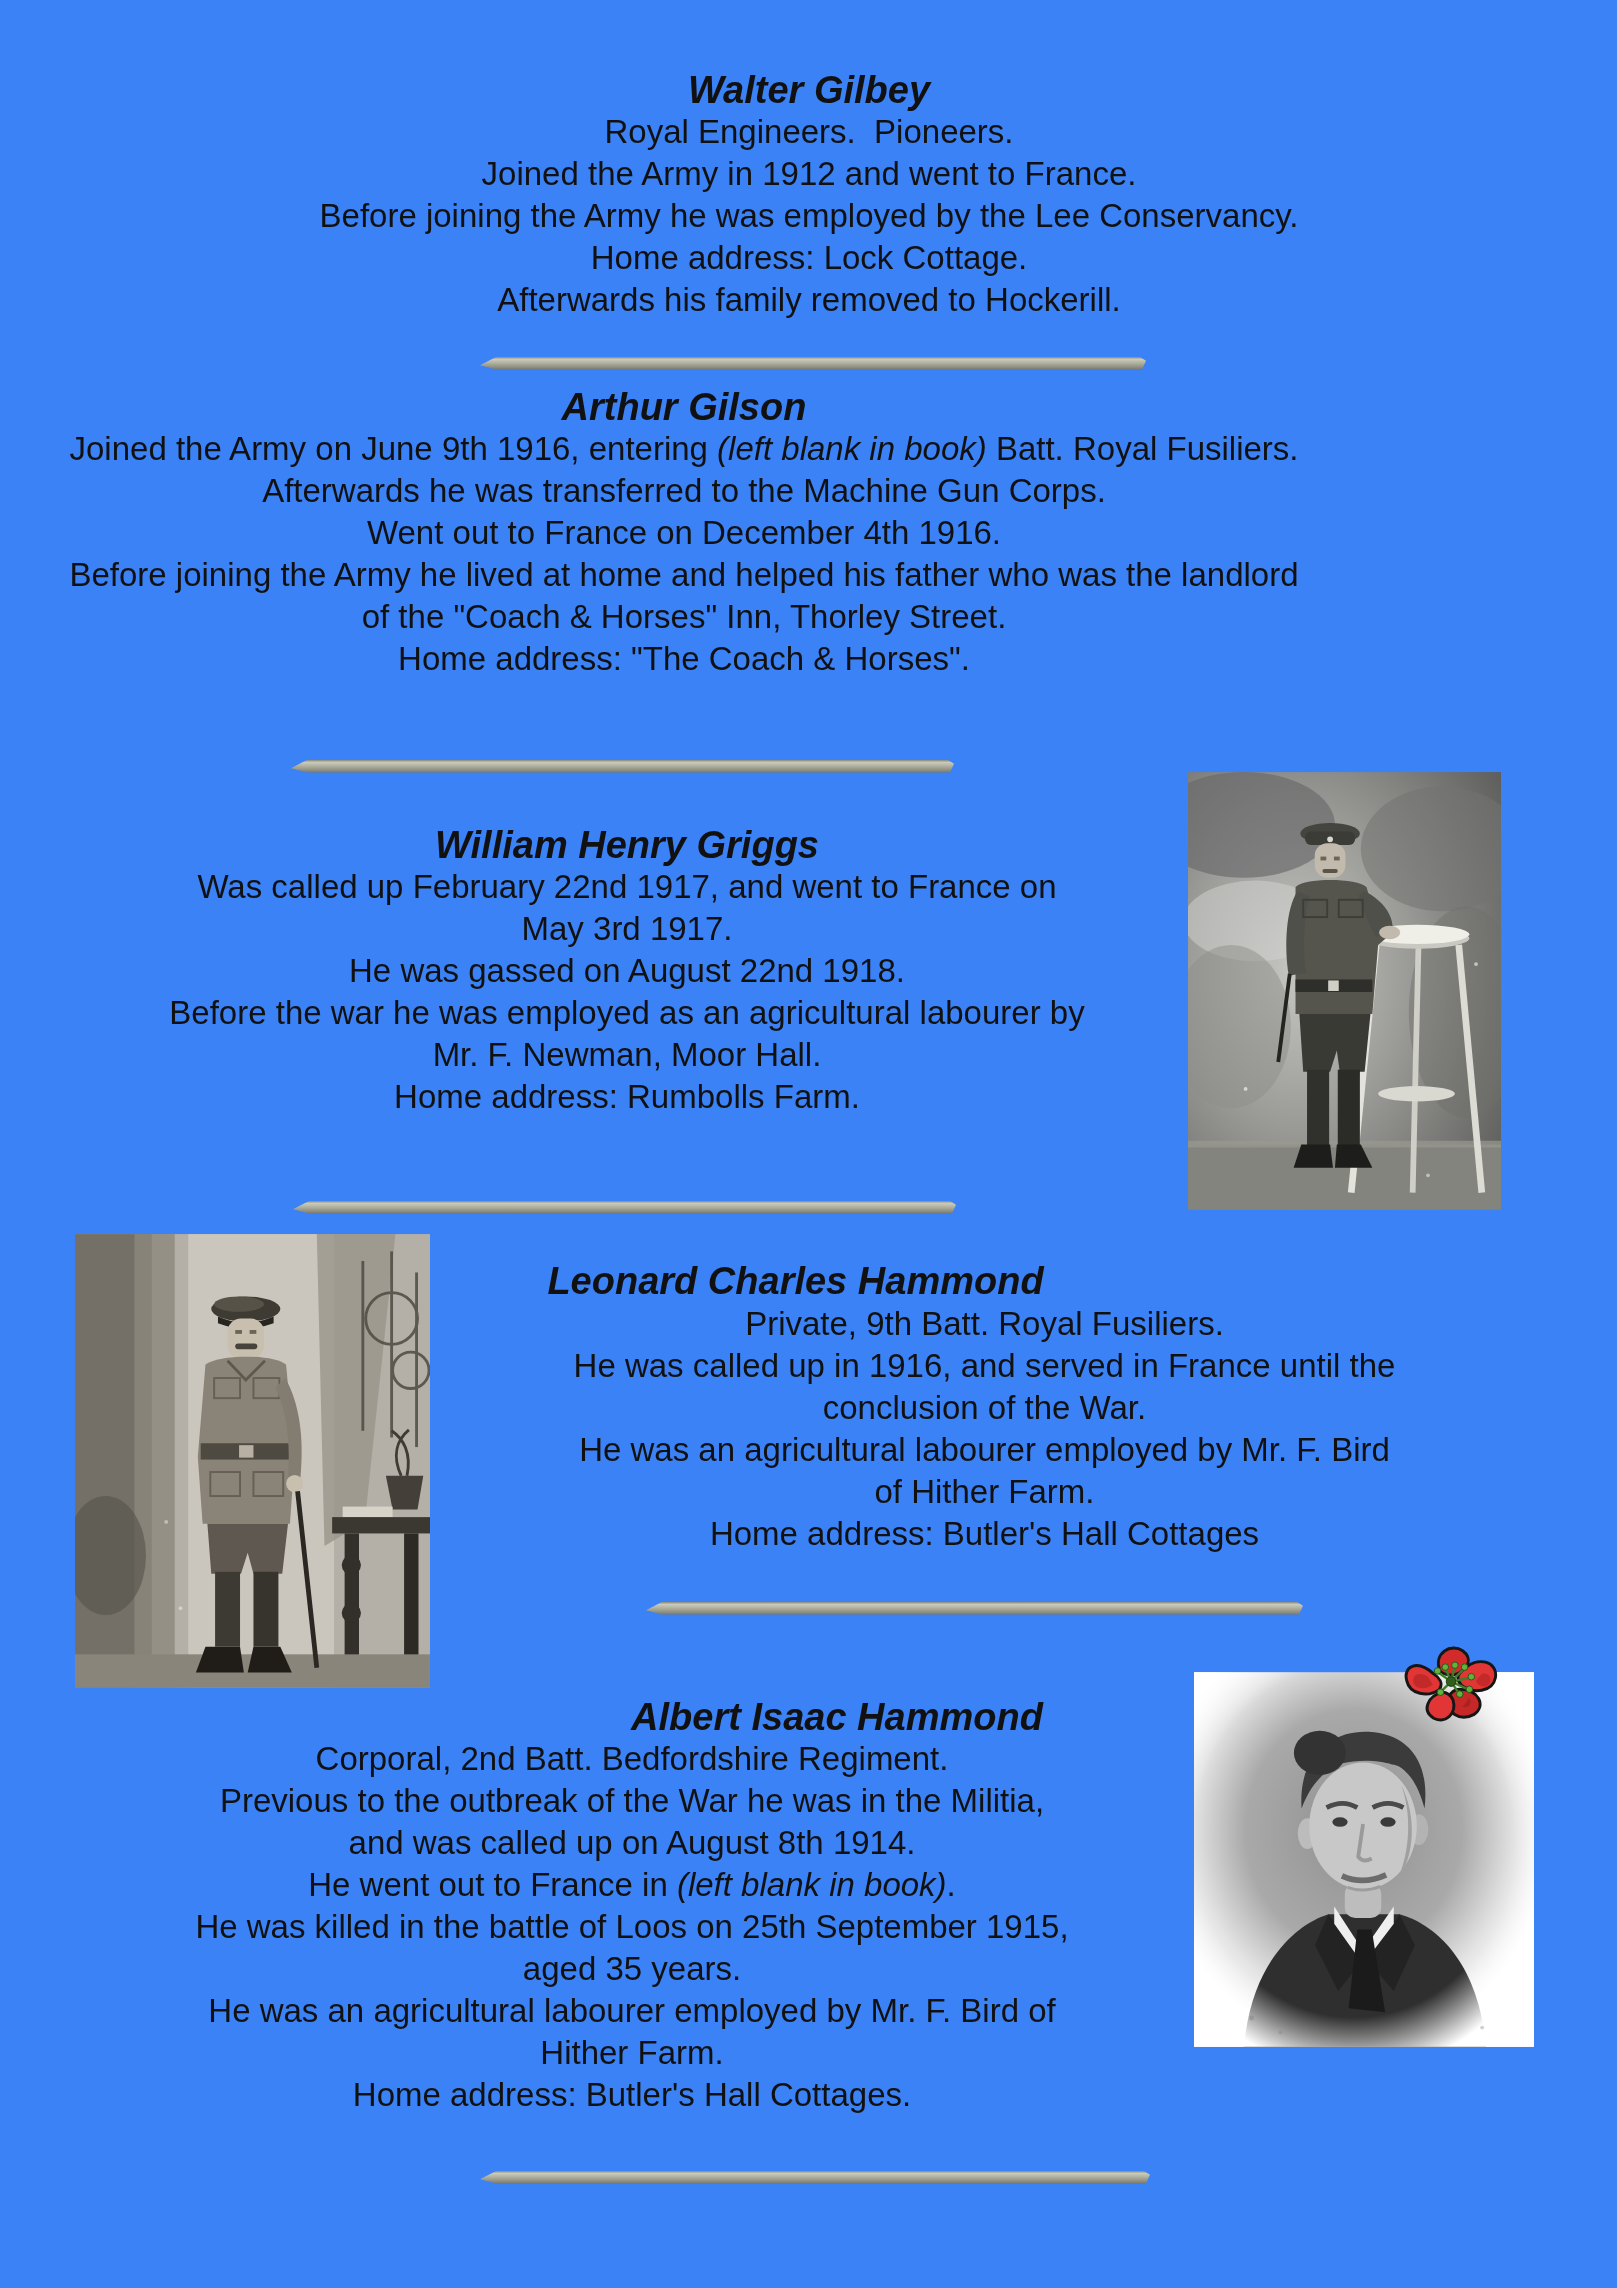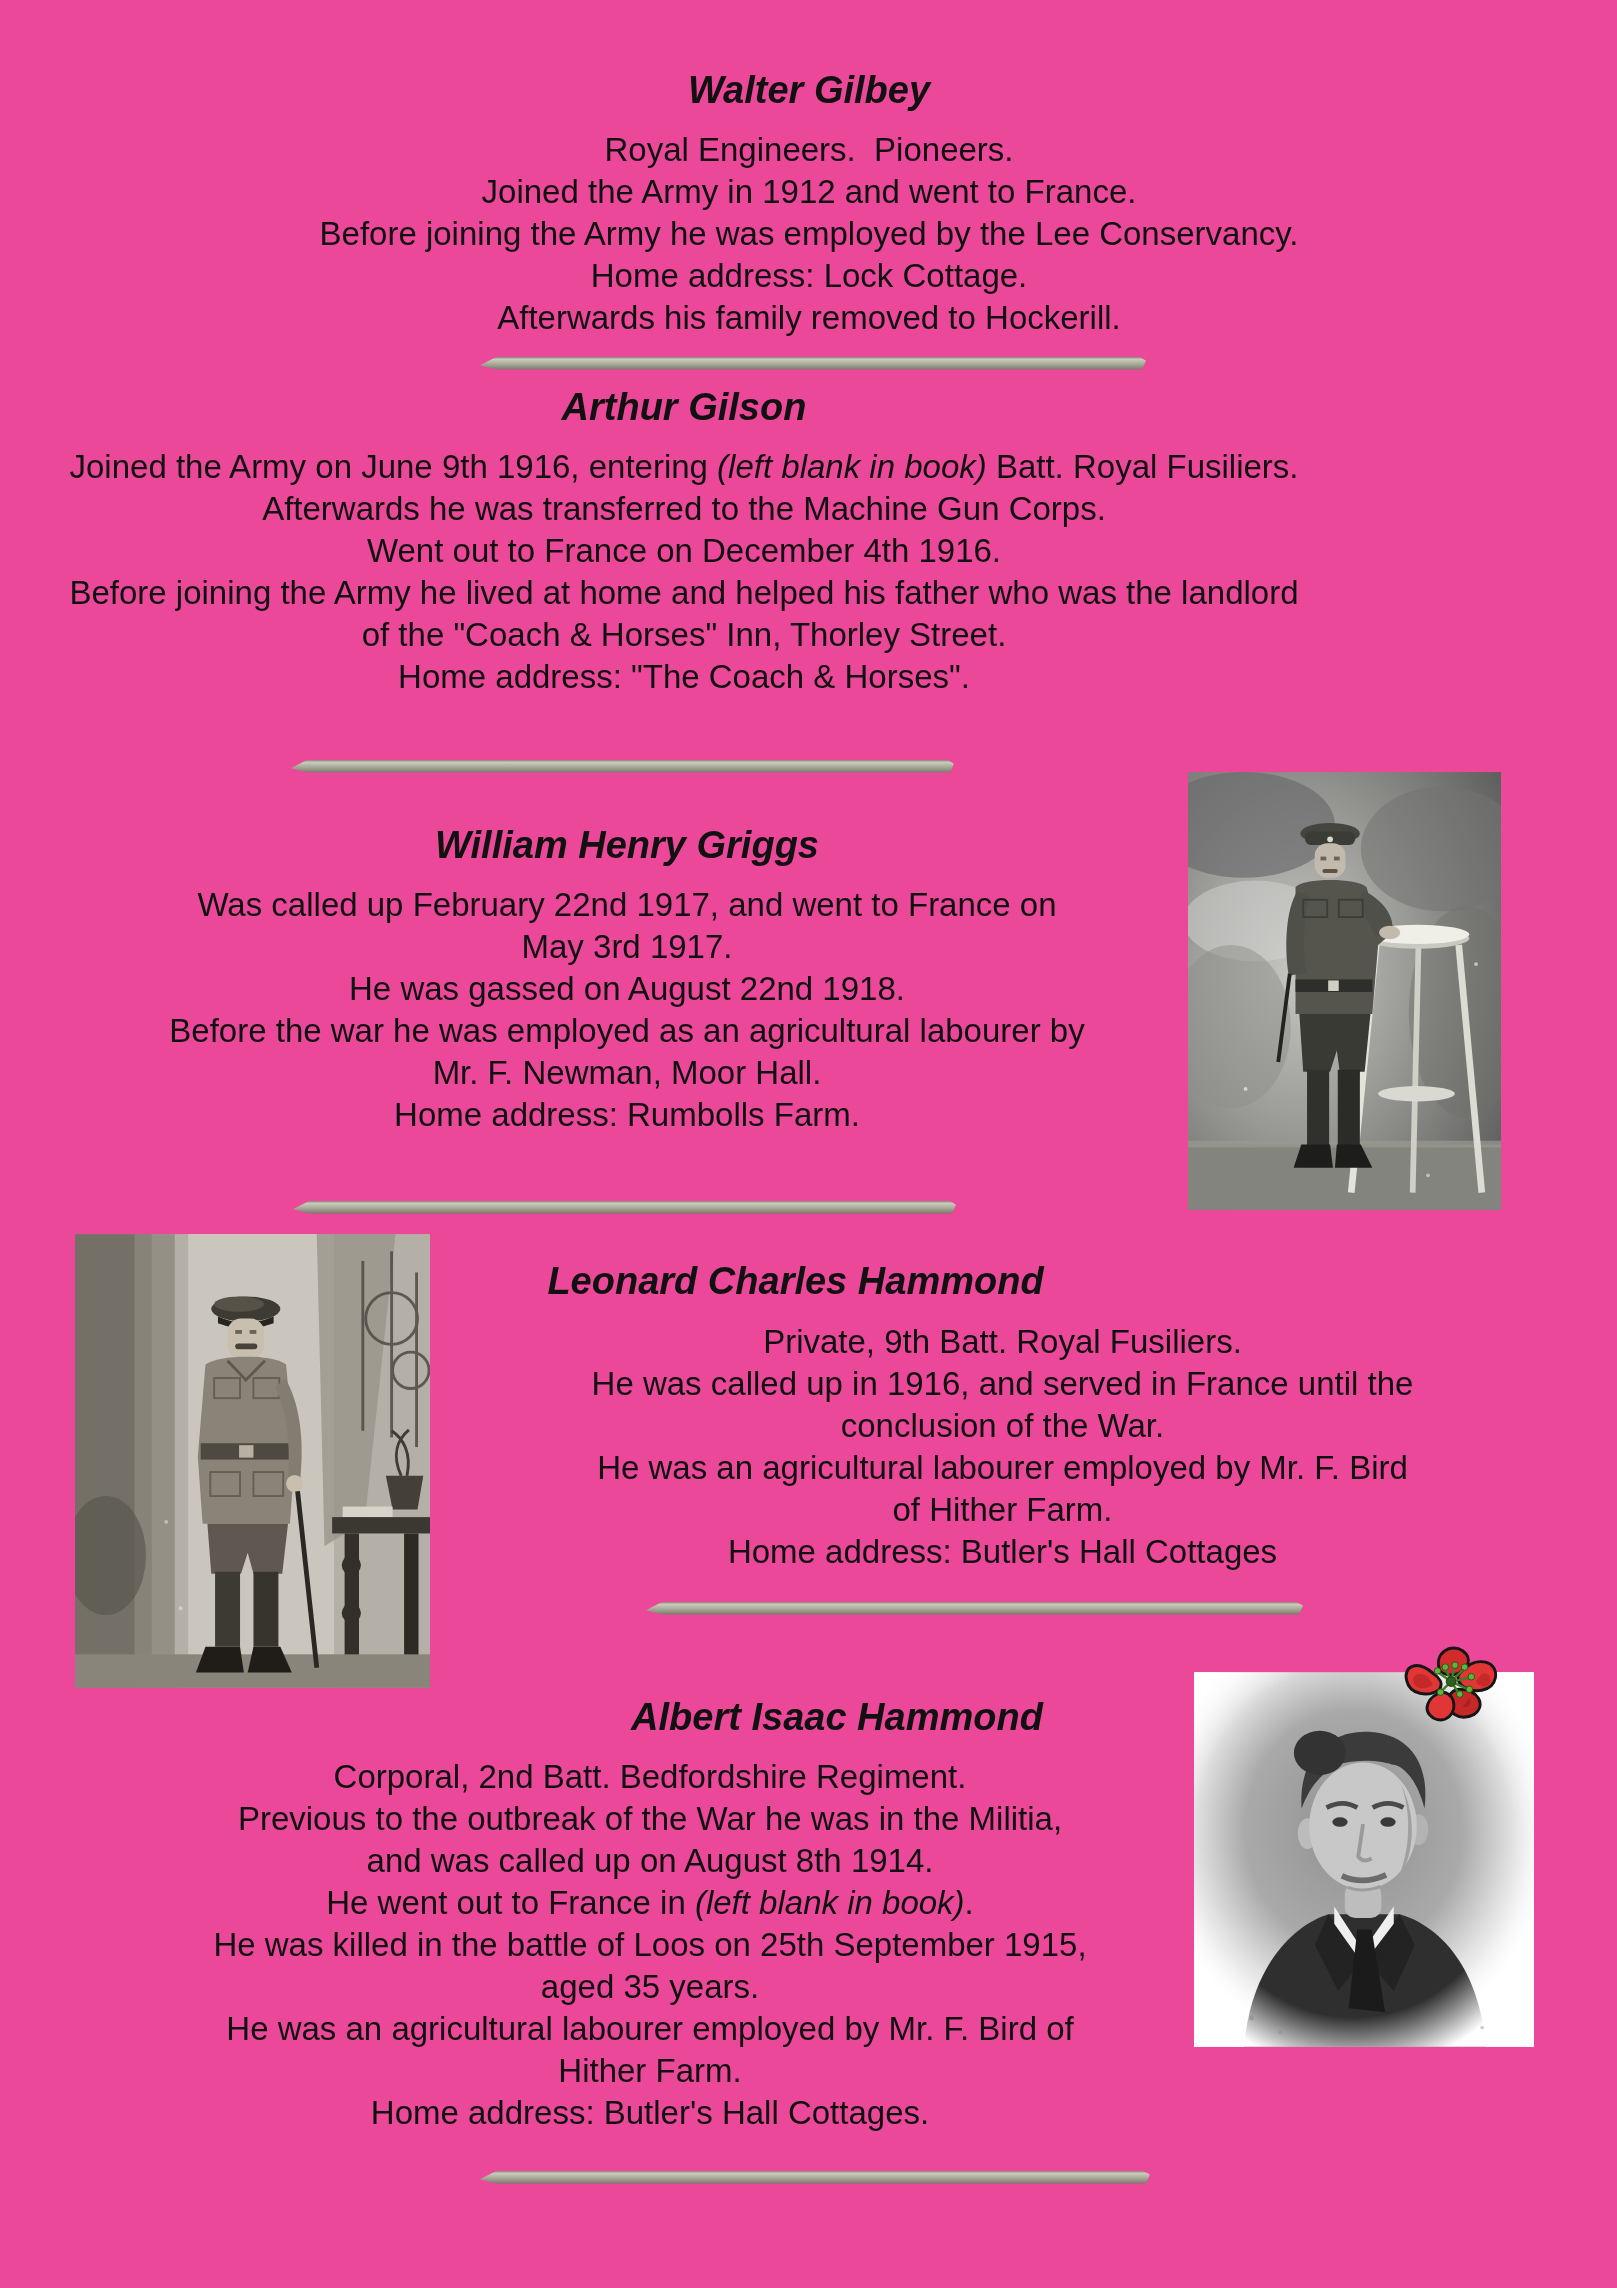--- a/index.html
+++ b/index.html
@@ -1,35 +1,35 @@
 <!DOCTYPE html>
 <html><head>
 <meta charset="utf-8">
 <style>
   html,body{margin:0;padding:0;background:#888;}
   .page{
     position:relative;
     width:1618px;height:2288px;
     margin:0 auto;
-    background:#ec4899;
+    background:#3b82f6;
     color:#111111;
     font-family:"Liberation Sans",sans-serif;
     font-size:33px;
     overflow:hidden;
   }
   .sec{position:absolute;text-align:center;}
   .heading{
     margin:0;
     font-size:38px;
     font-weight:bold;
     font-style:italic;
     line-height:42px;
     white-space:nowrap;
   }
-  .lines{margin:18px;}
+  .lines{margin:0;}
   .line{line-height:42px;white-space:nowrap;}
   .line em{font-style:italic;}
   .sec1{top:69px;left:0;width:1618px;}
   .sec2{top:386px;left:0;width:1368px;}
   .sec3{top:824px;left:53px;width:1148px;}
   .h4{position:absolute;top:1260px;left:0;width:1591px;text-align:center;}
   .b4{position:absolute;top:1303px;left:413px;width:1143px;text-align:center;}
   .h5{position:absolute;top:1696px;left:0;width:1606px;text-align:center;padding-left:34px;}
   .b5{position:absolute;top:1738px;left:58px;width:1148px;text-align:center;}
   .rule{

